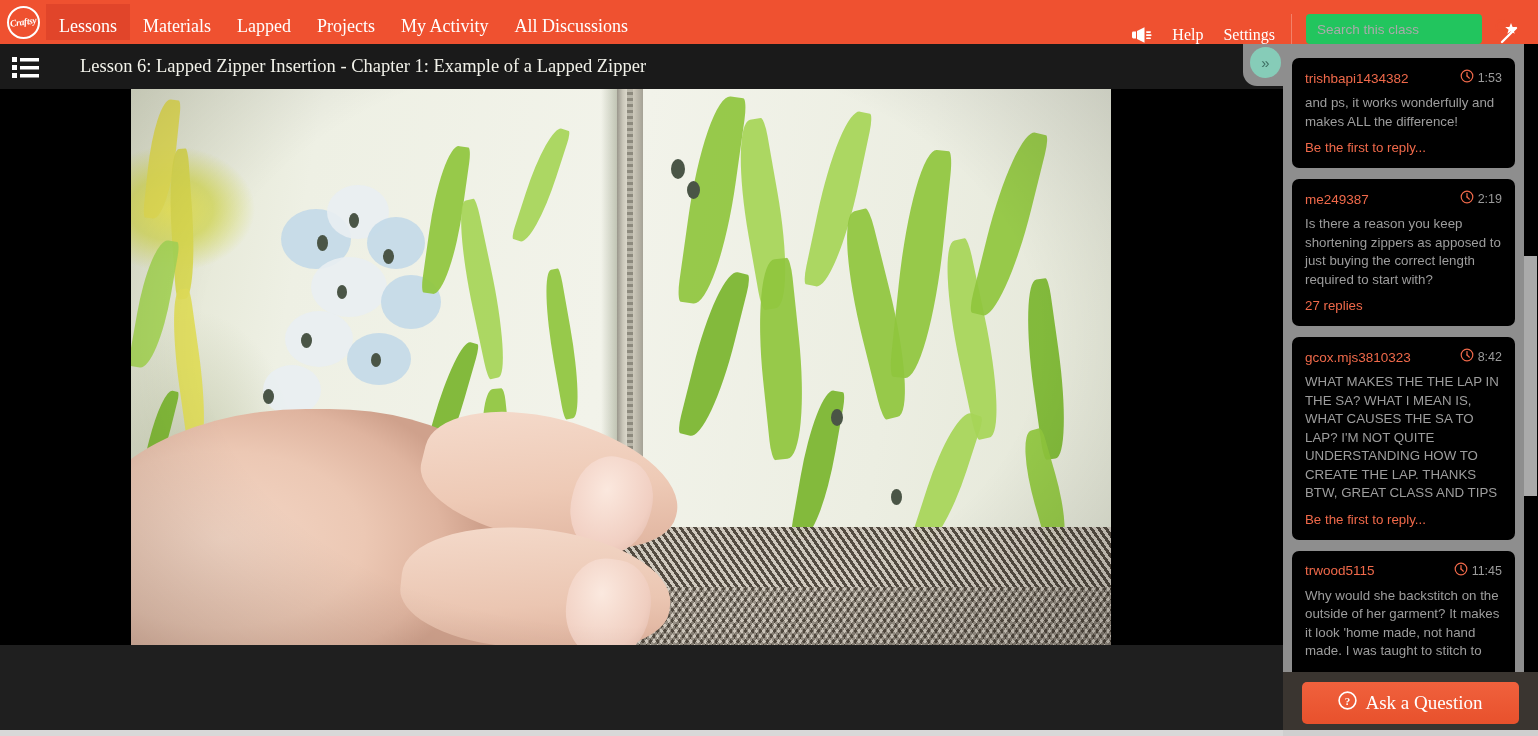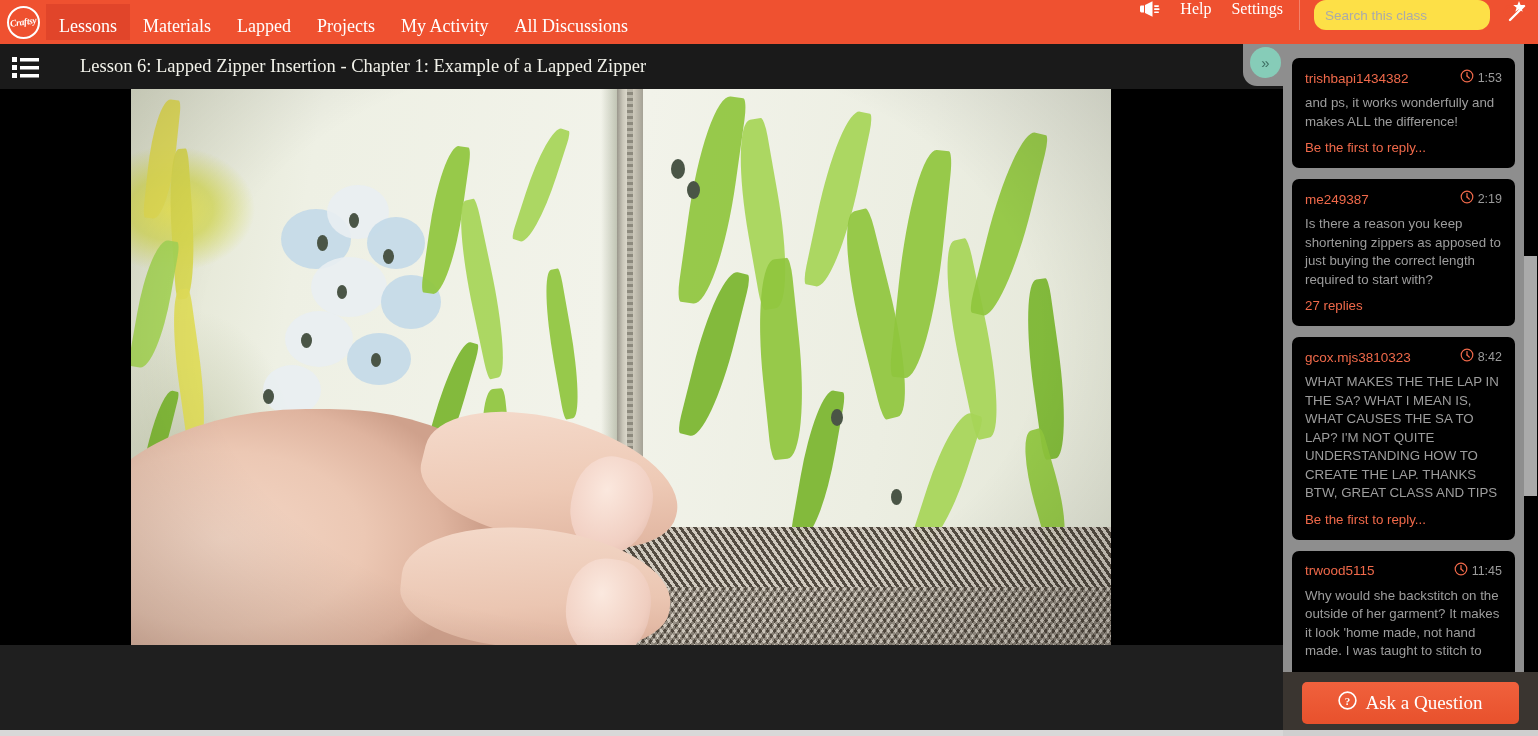--- a/index.html
+++ b/index.html
@@ -44,36 +44,37 @@
     padding: 0 13px;
     height: 36px;
     line-height: 44px;
     white-space: nowrap;
     cursor: pointer;
   }
   .nav-item.active { background: #e1452a; }
 
   #nav-right {
     margin-left: auto;
-    display: flex; align-items: flex-start; height: 44px;
+    display: flex; align-items: flex-end; height: 44px;
+    padding-right: 8px;
   }
   .nav-right-item {
     font-family: "Liberation Serif", serif;
     font-size: 16px;
     color: #ffffff;
     padding: 0 10px;
     white-space: nowrap;
     cursor: pointer;
   }
   #megaphone-icon { padding: 0 10px; display:flex; align-items:center; cursor:pointer; }
   #nav-divider { width: 1px; height: 30px; background: rgba(255,255,255,0.28); margin: 0 6px; }
   #search-box {
     width: 176px; height: 30px;
-    background: #fde047;
-    border-radius: 12px;
+    background: #22c55e;
+    border-radius: 4px;
     display: flex; align-items: center;
     padding: 0 8px 0 11px;
     margin: 0 8px;
   }
   #search-input {
     border: none; outline: none;
     flex: 1;
     font-family: "Liberation Sans", sans-serif;
     font-size: 13.5px;
     color: #333;

